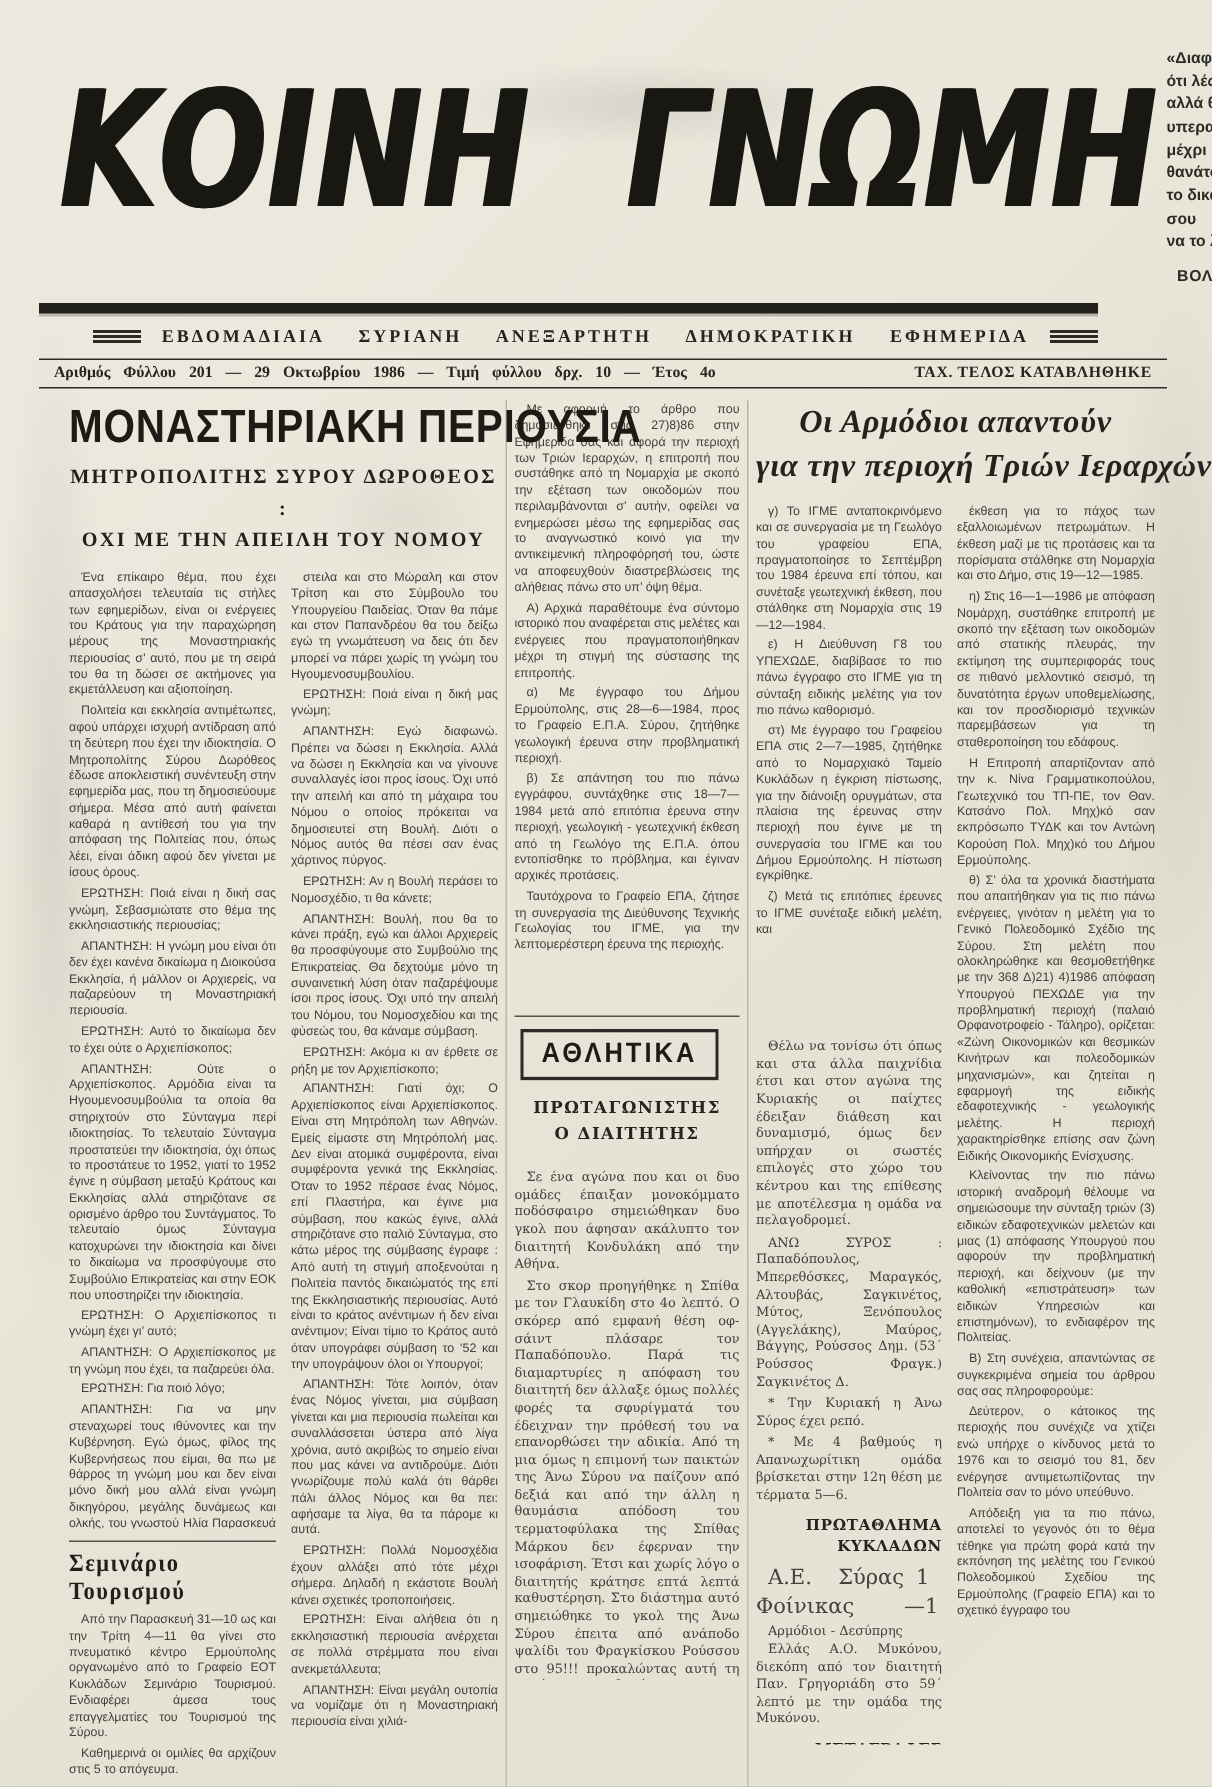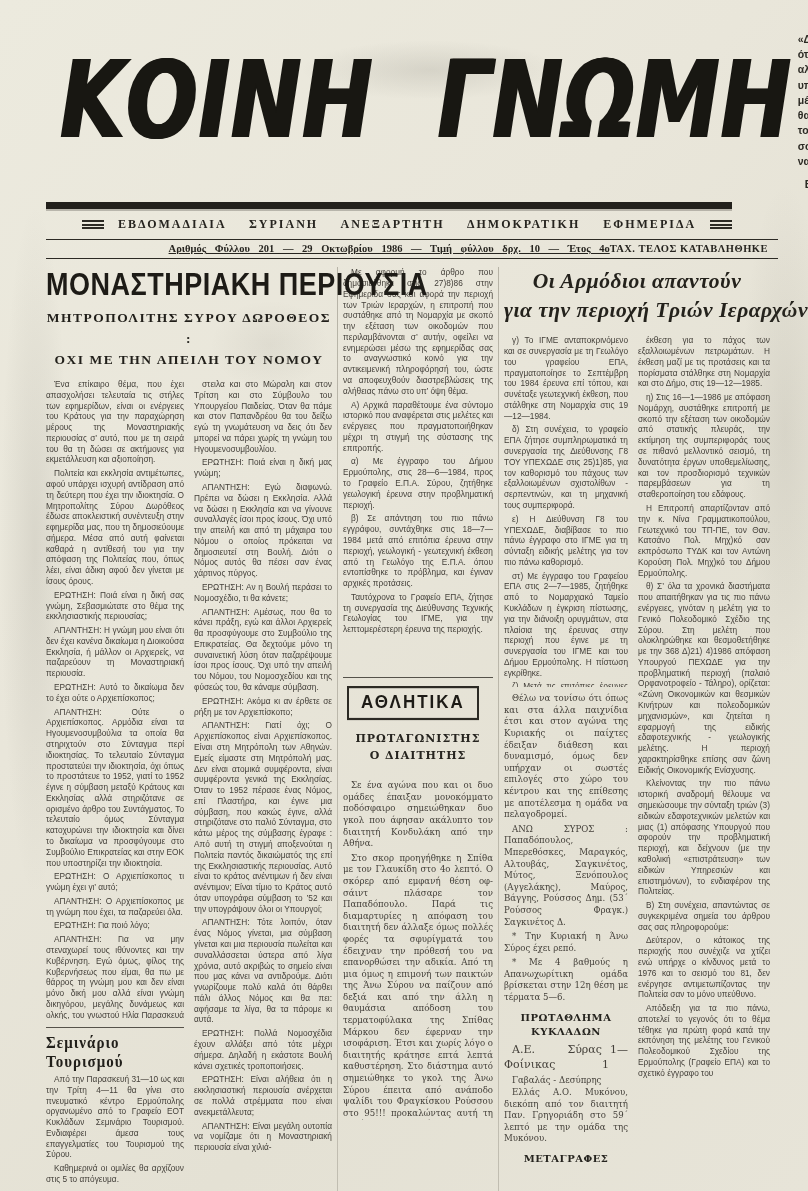--- a/index.html
+++ b/index.html
@@ -10,21 +10,21 @@
     color:#3a372f;
     font-family:"Liberation Sans",sans-serif;
   }
   .smudge{position:absolute;border-radius:50%;pointer-events:none;}
   .sm1{left:300px;top:40px;width:260px;height:60px;background:radial-gradient(ellipse,rgba(90,88,80,.14),transparent 70%);}
   .sm2{left:740px;top:180px;width:90px;height:500px;background:radial-gradient(ellipse,rgba(90,88,80,.10),transparent 70%);}
   .sm3{left:0px;top:200px;width:70px;height:700px;background:radial-gradient(ellipse,rgba(90,88,80,.12),transparent 70%);}
   .sm4{left:210px;top:300px;width:120px;height:90px;background:radial-gradient(ellipse,rgba(90,88,80,.08),transparent 70%);}
 
   
-  .header{position:relative;padding:18px 30px 0 46px;}
+  .header{position:relative;padding:18px 30px 0 26px;}
   .mast-row{display:flex;align-items:flex-start;}
   .mast-title{
     flex:0 0 660px;
     font-family:"DejaVu Sans","Liberation Sans",sans-serif;
     font-weight:bold;font-style:italic;
     font-size:84px;line-height:1.0;
     letter-spacing:1px;word-spacing:34px;
     color:#181712;
     transform:scale(1.0,1.28);transform-origin:left top;
     white-space:nowrap;
@@ -42,21 +42,21 @@
     font-family:"Liberation Serif",serif;font-weight:bold;
     font-size:12px;letter-spacing:2px;word-spacing:18px;color:#26241f;
   }
   .info-row{
     margin:7px 0 0 0;padding:3px 10px 4px 10px;
     border-top:1.5px solid #2c2a24;border-bottom:1.5px solid #2c2a24;
     display:flex;justify-content:space-between;align-items:center;
     font-family:"Liberation Serif",serif;font-weight:bold;font-size:10.5px;color:#26241f;
     margin-right:0;
   }
-  .issue-info{flex:1;text-align:right;word-spacing:6px;text-decoration:underline;}
+  .issue-info{flex:1;text-align:left;word-spacing:6px;}
   .postal{flex:0 0 auto;letter-spacing:.5px;}
 
   
   .bodygrid{display:flex;padding:8px 28px 0 46px;height:984px;}
   .vrule{width:1px;background:linear-gradient(#8d897c,#a5a195);opacity:.55;margin:0 5px;}
 
   
   .sec-left{width:286px;flex:0 0 286px;}
   .lead-headline{
     text-align:center;font-weight:bold;font-size:27px;letter-spacing:.5px;
@@ -93,22 +93,22 @@
   .off-head{
     text-align:center;font-family:"Liberation Serif",serif;font-style:italic;font-weight:bold;
     font-size:21.5px;line-height:1.35;color:#24221c;letter-spacing:.5px;white-space:nowrap;
   }
   .right-cols{display:flex;margin-top:10px;}
   .rcolA{width:124px;flex:0 0 124px;}
   .rcolB{width:132px;flex:0 0 132px;}
   .offA{height:352px;}
   .offB{height:880px;}
   .sports2{margin-top:6px;height:470px;overflow:hidden;}
-  .mini-head{text-align:center;font-family:"DejaVu Serif",serif;font-weight:bold;font-size:10px;letter-spacing:.5px;line-height:1.4;margin:7px 0 4px 0;color:#26241f;}
-  .score-line{margin:0;display:flex;justify-content:flex-end;font-family:"DejaVu Serif",serif;font-size:11px;}
+  .mini-head{text-align:right;font-family:"DejaVu Serif",serif;font-weight:bold;font-size:10px;letter-spacing:.5px;line-height:1.4;margin:7px 0 4px 0;color:#26241f;}
+  .score-line{margin:0;display:flex;justify-content:flex-end;font-family:"DejaVu Serif",serif;font-size:14px;}
 </style>
 </head>
 <body>
 
 <div class="page">
   <div class="smudge sm1"></div>
   <div class="smudge sm2"></div>
   <div class="smudge sm3"></div>
   <div class="smudge sm4"></div>
 
@@ -168,21 +168,21 @@
               </div>
           </div>
         </div>
         <div class="vrule"></div>
         <div class="lead-col">
           <div class="coltext c2text">
               <p>στειλα και στο Μώραλη και στον Τρίτση και στο Σύμβουλο του Υπουργείου Παιδείας. Όταν θα πάμε και στον Παπανδρέου θα του δείξω εγώ τη γνωμάτευση να δεις ότι δεν μπορεί να πάρει χωρίς τη γνώμη του Ηγουμενοσυμβουλίου.</p>
               <p>ΕΡΩΤΗΣΗ: Ποιά είναι η δική μας γνώμη;</p>
               <p>ΑΠΑΝΤΗΣΗ: Εγώ διαφωνώ. Πρέπει να δώσει η Εκκλησία. Αλλά να δώσει η Εκκλησία και να γίνουνε συναλλαγές ίσοι προς ίσους. Όχι υπό την απειλή και από τη μάχαιρα του Νόμου ο οποίος πρόκειται να δημοσιευτεί στη Βουλή. Διότι ο Νόμος αυτός θα πέσει σαν ένας χάρτινος πύργος.</p>
               <p>ΕΡΩΤΗΣΗ: Αν η Βουλή περάσει το Νομοσχέδιο, τι θα κάνετε;</p>
-              <p>ΑΠΑΝΤΗΣΗ: Αμέσως, που θα το κάνει πράξη, εγώ και άλλοι Αρχιερείς θα προσφύγουμε στο Συμβούλιο της Επικρατείας. Θα δεχτούμε μόνο τη συναινετική λύση όταν παζαρέψουμε ίσοι προς ίσους. Όχι υπό την απειλή του Νόμου, του Νομοσχεδίου και της φύσεώς του, θα κάναμε σύμβαση.</p>
+              <p>ΑΠΑΝΤΗΣΗ: Βουλή, που θα το κάνει πράξη, εγώ και άλλοι Αρχιερείς θα προσφύγουμε στο Συμβούλιο της Επικρατείας. Θα δεχτούμε μόνο τη συναινετική λύση όταν παζαρέψουμε ίσοι προς ίσους. Όχι υπό την απειλή του Νόμου, του Νομοσχεδίου και της φύσεώς του, θα κάναμε σύμβαση.</p>
               <p>ΕΡΩΤΗΣΗ: Ακόμα κι αν έρθετε σε ρήξη με τον Αρχιεπίσκοπο;</p>
               <p>ΑΠΑΝΤΗΣΗ: Γιατί όχι; Ο Αρχιεπίσκοπος είναι Αρχιεπίσκοπος. Είναι στη Μητρόπολη των Αθηνών. Εμείς είμαστε στη Μητρόπολή μας. Δεν είναι ατομικά συμφέροντα, είναι συμφέροντα γενικά της Εκκλησίας. Όταν το 1952 πέρασε ένας Νόμος, επί Πλαστήρα, και έγινε μια σύμβαση, που κακώς έγινε, αλλά στηριζότανε στο παλιό Σύνταγμα, στο κάτω μέρος της σύμβασης έγραφε : Από αυτή τη στιγμή αποξενούται η Πολιτεία παντός δικαιώματός της επί της Εκκλησιαστικής περιουσίας. Αυτό είναι το κράτος ανέντιμων ή δεν είναι ανέντιμον; Είναι τίμιο το Κράτος αυτό όταν υπογράφει σύμβαση το ’52 και την υπογράψουν όλοι οι Υπουργοί;</p>
               <p>ΑΠΑΝΤΗΣΗ: Τότε λοιπόν, όταν ένας Νόμος γίνεται, μια σύμβαση γίνεται και μια περιουσία πωλείται και συναλλάσσεται ύστερα από λίγα χρόνια, αυτό ακριβώς το σημείο είναι που μας κάνει να αντιδρούμε. Διότι γνωρίζουμε πολύ καλά ότι θάρθει πάλι άλλος Νόμος και θα πει: αφήσαμε τα λίγα, θα τα πάρομε κι αυτά.</p>
               <p>ΕΡΩΤΗΣΗ: Πολλά Νομοσχέδια έχουν αλλάξει από τότε μέχρι σήμερα. Δηλαδή η εκάστοτε Βουλή κάνει σχετικές τροποποιήσεις.</p>
               <p>ΕΡΩΤΗΣΗ: Είναι αλήθεια ότι η εκκλησιαστική περιουσία ανέρχεται σε πολλά στρέμματα που είναι ανεκμετάλλευτα;</p>
               <p>ΑΠΑΝΤΗΣΗ: Είναι μεγάλη ουτοπία να νομίζαμε ότι η Μοναστηριακή περιουσία είναι χιλιά-</p>
             </div>
 
         </div>
       </div>
@@ -214,38 +214,37 @@
 
     <div class="sec-right">
       <div class="off-head">
         <div>Οι Αρμόδιοι απαντούν</div>
         <div>για την περιοχή Τριών Ιεραρχών</div>
       </div>
       <div class="right-cols">
         <div class="rcolA">
           <div class="coltext offA">
               <p>γ) Το ΙΓΜΕ ανταποκρινόμενο και σε συνεργασία με τη Γεωλόγο του γραφείου ΕΠΑ, πραγματοποίησε το Σεπτέμβρη του 1984 έρευνα επί τόπου, και συνέταξε γεωτεχνική έκθεση, που στάλθηκε στη Νομαρχία στις 19—12—1984.</p>
-              <p>δ) Στη συνέχεια, το γραφείο ΕΠΑ ζήτησε συμπληρωματικά τη συνεργασία της Διεύθυνσης Γ8 ΤΟΥ ΥΠΕΧΩΔΕ στις 25)1)85, για τον καθορισμό του πάχους των εξαλλοιωμένων σχιστολίθων - σερπεντινών, και τη μηχανική τους συμπεριφορά.</p>
               <p>ε) Η Διεύθυνση Γ8 του ΥΠΕΧΩΔΕ, διαβίβασε το πιο πάνω έγγραφο στο ΙΓΜΕ για τη σύνταξη ειδικής μελέτης για τον πιο πάνω καθορισμό.</p>
               <p>στ) Με έγγραφο του Γραφείου ΕΠΑ στις 2—7—1985, ζητήθηκε από το Νομαρχιακό Ταμείο Κυκλάδων η έγκριση πίστωσης, για την διάνοιξη ορυγμάτων, στα πλαίσια της έρευνας στην περιοχή που έγινε με τη συνεργασία του ΙΓΜΕ και του Δήμου Ερμούπολης. Η πίστωση εγκρίθηκε.</p>
               <p>ζ) Μετά τις επιτόπιες έρευνες το ΙΓΜΕ συνέταξε ειδική μελέτη, και</p>
             </div>
           <div class="coltext serifed sports2">
             <div>
                 <p>Θέλω να τονίσω ότι όπως και στα άλλα παιχνίδια έτσι και στον αγώνα της Κυριακής οι παίχτες έδειξαν διάθεση και δυναμισμό, όμως δεν υπήρχαν οι σωστές επιλογές στο χώρο του κέντρου και της επίθεσης με αποτέλεσμα η ομάδα να πελαγοδρομεί.</p>
                 <p>ΑΝΩ ΣΥΡΟΣ : Παπαδόπουλος, Μπερεθόσκες, Μαραγκός, Αλτουβάς, Σαγκινέτος, Μύτος, Ξενόπουλος (Αγγελάκης), Μαύρος, Βάγγης, Ρούσσος Δημ. (53΄ Ρούσσος Φραγκ.) Σαγκινέτος Δ.</p>
                 <p>* Την Κυριακή η Άνω Σύρος έχει ρεπό.</p>
                 <p>* Με 4 βαθμούς η Απανωχωρίτικη ομάδα βρίσκεται στην 12η θέση με τέρματα 5—6.</p>
               </div>
             <div class="mini-head">ΠΡΩΤΑΘΛΗΜΑ ΚΥΚΛΑΔΩΝ</div>
             <p class="score-line">
               <span>Α.Ε. Σύρας Φοίνικας</span>
               <span>1—1</span>
             </p>
-            <p style="margin:0;">Γαβαλάς - Δεσύπρης</p>
+            <p style="margin:0;">Αρμόδιοι - Δεσύπρης</p>
             <p style="margin:0 0 3px 0;">Ελλάς Α.Ο. Μυκόνου, διεκόπη από τον διαιτητή Παν. Γρηγοριάδη στο 59΄ λεπτό με την ομάδα της Μυκόνου.</p>
             <div class="mini-head">ΜΕΤΑΓΡΑΦΕΣ ΒΟΛΛΕΥ</div>
 
           </div>
         </div>
         <div class="vrule"></div>
         <div class="rcolB">
           <div class="coltext offB">
               <p>έκθεση για το πάχος των εξαλλοιωμένων πετρωμάτων. Η έκθεση μαζί με τις προτάσεις και τα πορίσματα στάλθηκε στη Νομαρχία και στο Δήμο, στις 19—12—1985.</p>
               <p>η) Στις 16—1—1986 με απόφαση Νομάρχη, συστάθηκε επιτροπή με σκοπό την εξέταση των οικοδομών από στατικής πλευράς, την εκτίμηση της συμπεριφοράς τους σε πιθανό μελλοντικό σεισμό, τη δυνατότητα έργων υποθεμελίωσης, και τον προσδιορισμό τεχνικών παρεμβάσεων για τη σταθεροποίηση του εδάφους.</p>

